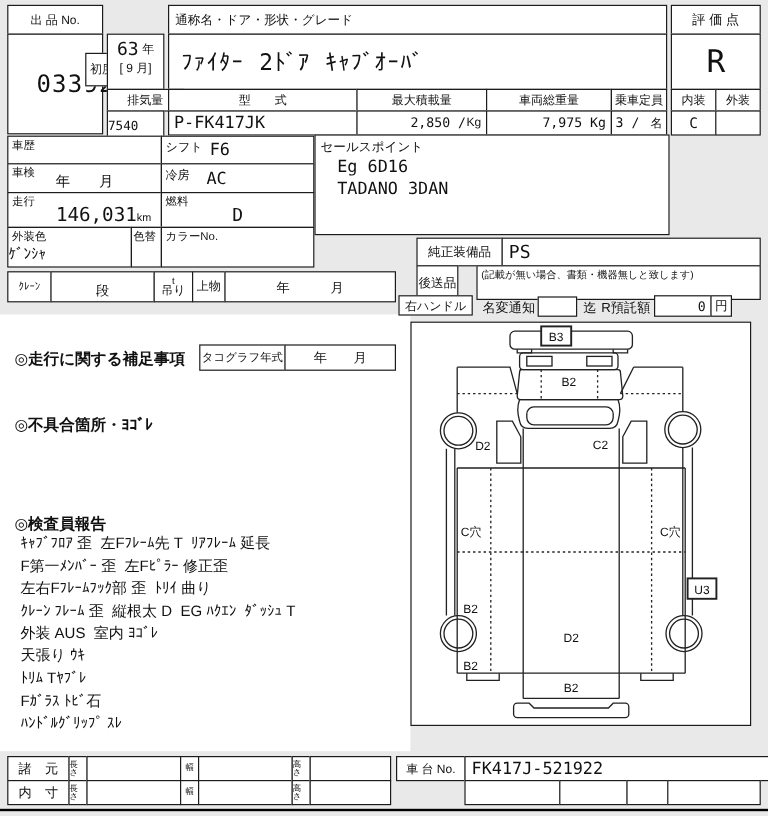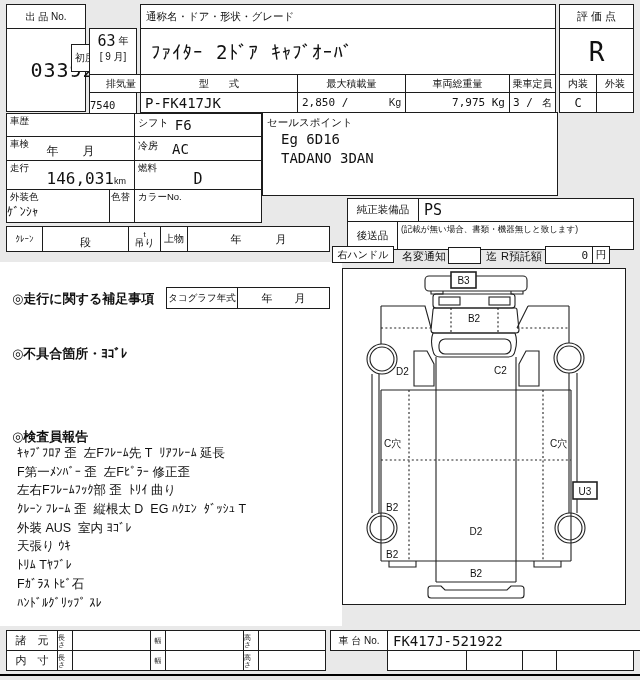--- a/index.html
+++ b/index.html
@@ -42,21 +42,21 @@
 <div class="cell val" style="left:140px;top:28px;width:416px;height:47px;font-size:19px;display:flex;align-items:center;padding-left:10px;letter-spacing:1px;">ﾌｧｲﾀｰ 2ﾄﾞｱ ｷｬﾌﾞｵｰﾊﾞ</div>
 
 <div class="cell lblc" style="left:89px;top:74px;width:64px;height:19px;">排気量</div>
 <div class="cell rt val" style="left:89px;top:92px;width:48px;height:37px;font-size:10.5px;">7540 cc</div>
 
 <div class="cell lblc" style="left:140px;top:74px;width:158px;height:19px;">型　　式</div>
 <div class="cell val" style="left:140px;top:92px;width:158px;height:21px;font-size:14px;display:flex;align-items:center;padding-left:4px;">P-FK417JK</div>
 
 <div class="cell lblc" style="left:297px;top:74px;width:109px;height:19px;">最大積載量</div>
 <div class="cell" style="left:297px;top:92px;width:109px;height:21px;display:flex;align-items:center;justify-content:space-between;padding:0 4px;">
-  <span class="val" style="font-size:11px;">2,850 /</span>
+  <span class="val" style="font-size:11px;margin-left:40px;">2,850 /</span>
   <span style="font-size:10px;">Kg</span>
 </div>
 
 <div class="cell lblc" style="left:405px;top:74px;width:105px;height:19px;">車両総重量</div>
 <div class="cell rt val" style="left:405px;top:92px;width:105px;height:21px;font-size:11px;">7,975 Kg</div>
 
 <div class="cell lblc" style="left:509px;top:74px;width:47px;height:19px;">乗車定員</div>
 <div class="cell" style="left:509px;top:92px;width:47px;height:21px;display:flex;align-items:center;justify-content:space-between;padding:0 3px;">
   <span class="val" style="font-size:11px;">3 /</span>
   <span style="font-size:10px;">名</span>
@@ -123,21 +123,21 @@
 </div>
 
 <div class="cell" style="left:262px;top:112px;width:296px;height:84px;">
   <div style="font-size:10.5px;padding:3px 0 0 4px;">セールスポイント</div>
   <div class="val" style="font-size:14px;padding-left:18px;line-height:19px;">Eg 6D16</div>
   <div class="val" style="font-size:14px;padding-left:18px;line-height:19px;">TADANO 3DAN</div>
 </div>
 
 <div class="cell lblc" style="left:347px;top:198px;width:72px;height:24px;font-size:10.5px;">純正装備品</div>
 <div class="cell val" style="left:418px;top:198px;width:216px;height:24px;font-size:15px;display:flex;align-items:center;padding-left:5px;">PS</div>
-<div class="cell lblc" style="left:347px;top:221px;width:51px;height:29px;font-size:10.5px;">後送品</div>
+<div class="cell lblc" style="left:347px;top:221px;width:35px;height:29px;font-size:10.5px;">後送品</div>
 <div class="cell" style="left:397px;top:221px;width:237px;height:29px;font-size:8.5px;padding:2px 0 0 3px;">(記載が無い場合、書類・機器無しと致します)</div>
 
 <div class="cell ctr" style="left:332px;top:246px;width:62px;height:17px;font-size:10px;">右ハンドル</div>
 <span class="abs" style="left:402px;top:249px;font-size:11px;">名変通知</span>
 <div class="cell" style="left:448px;top:247px;width:33px;height:17px;"></div>
 <span class="abs" style="left:486px;top:249px;font-size:11px;">迄</span>
 <span class="abs" style="left:501px;top:249px;font-size:11px;">R預託額</span>
 <div class="cell val" style="left:545px;top:246px;width:48px;height:18px;font-size:11px;display:flex;align-items:center;justify-content:flex-end;padding-right:4px;">0</div>
 <div class="cell ctr" style="left:592px;top:246px;width:18px;height:18px;font-size:10.5px;">円</div>
 

